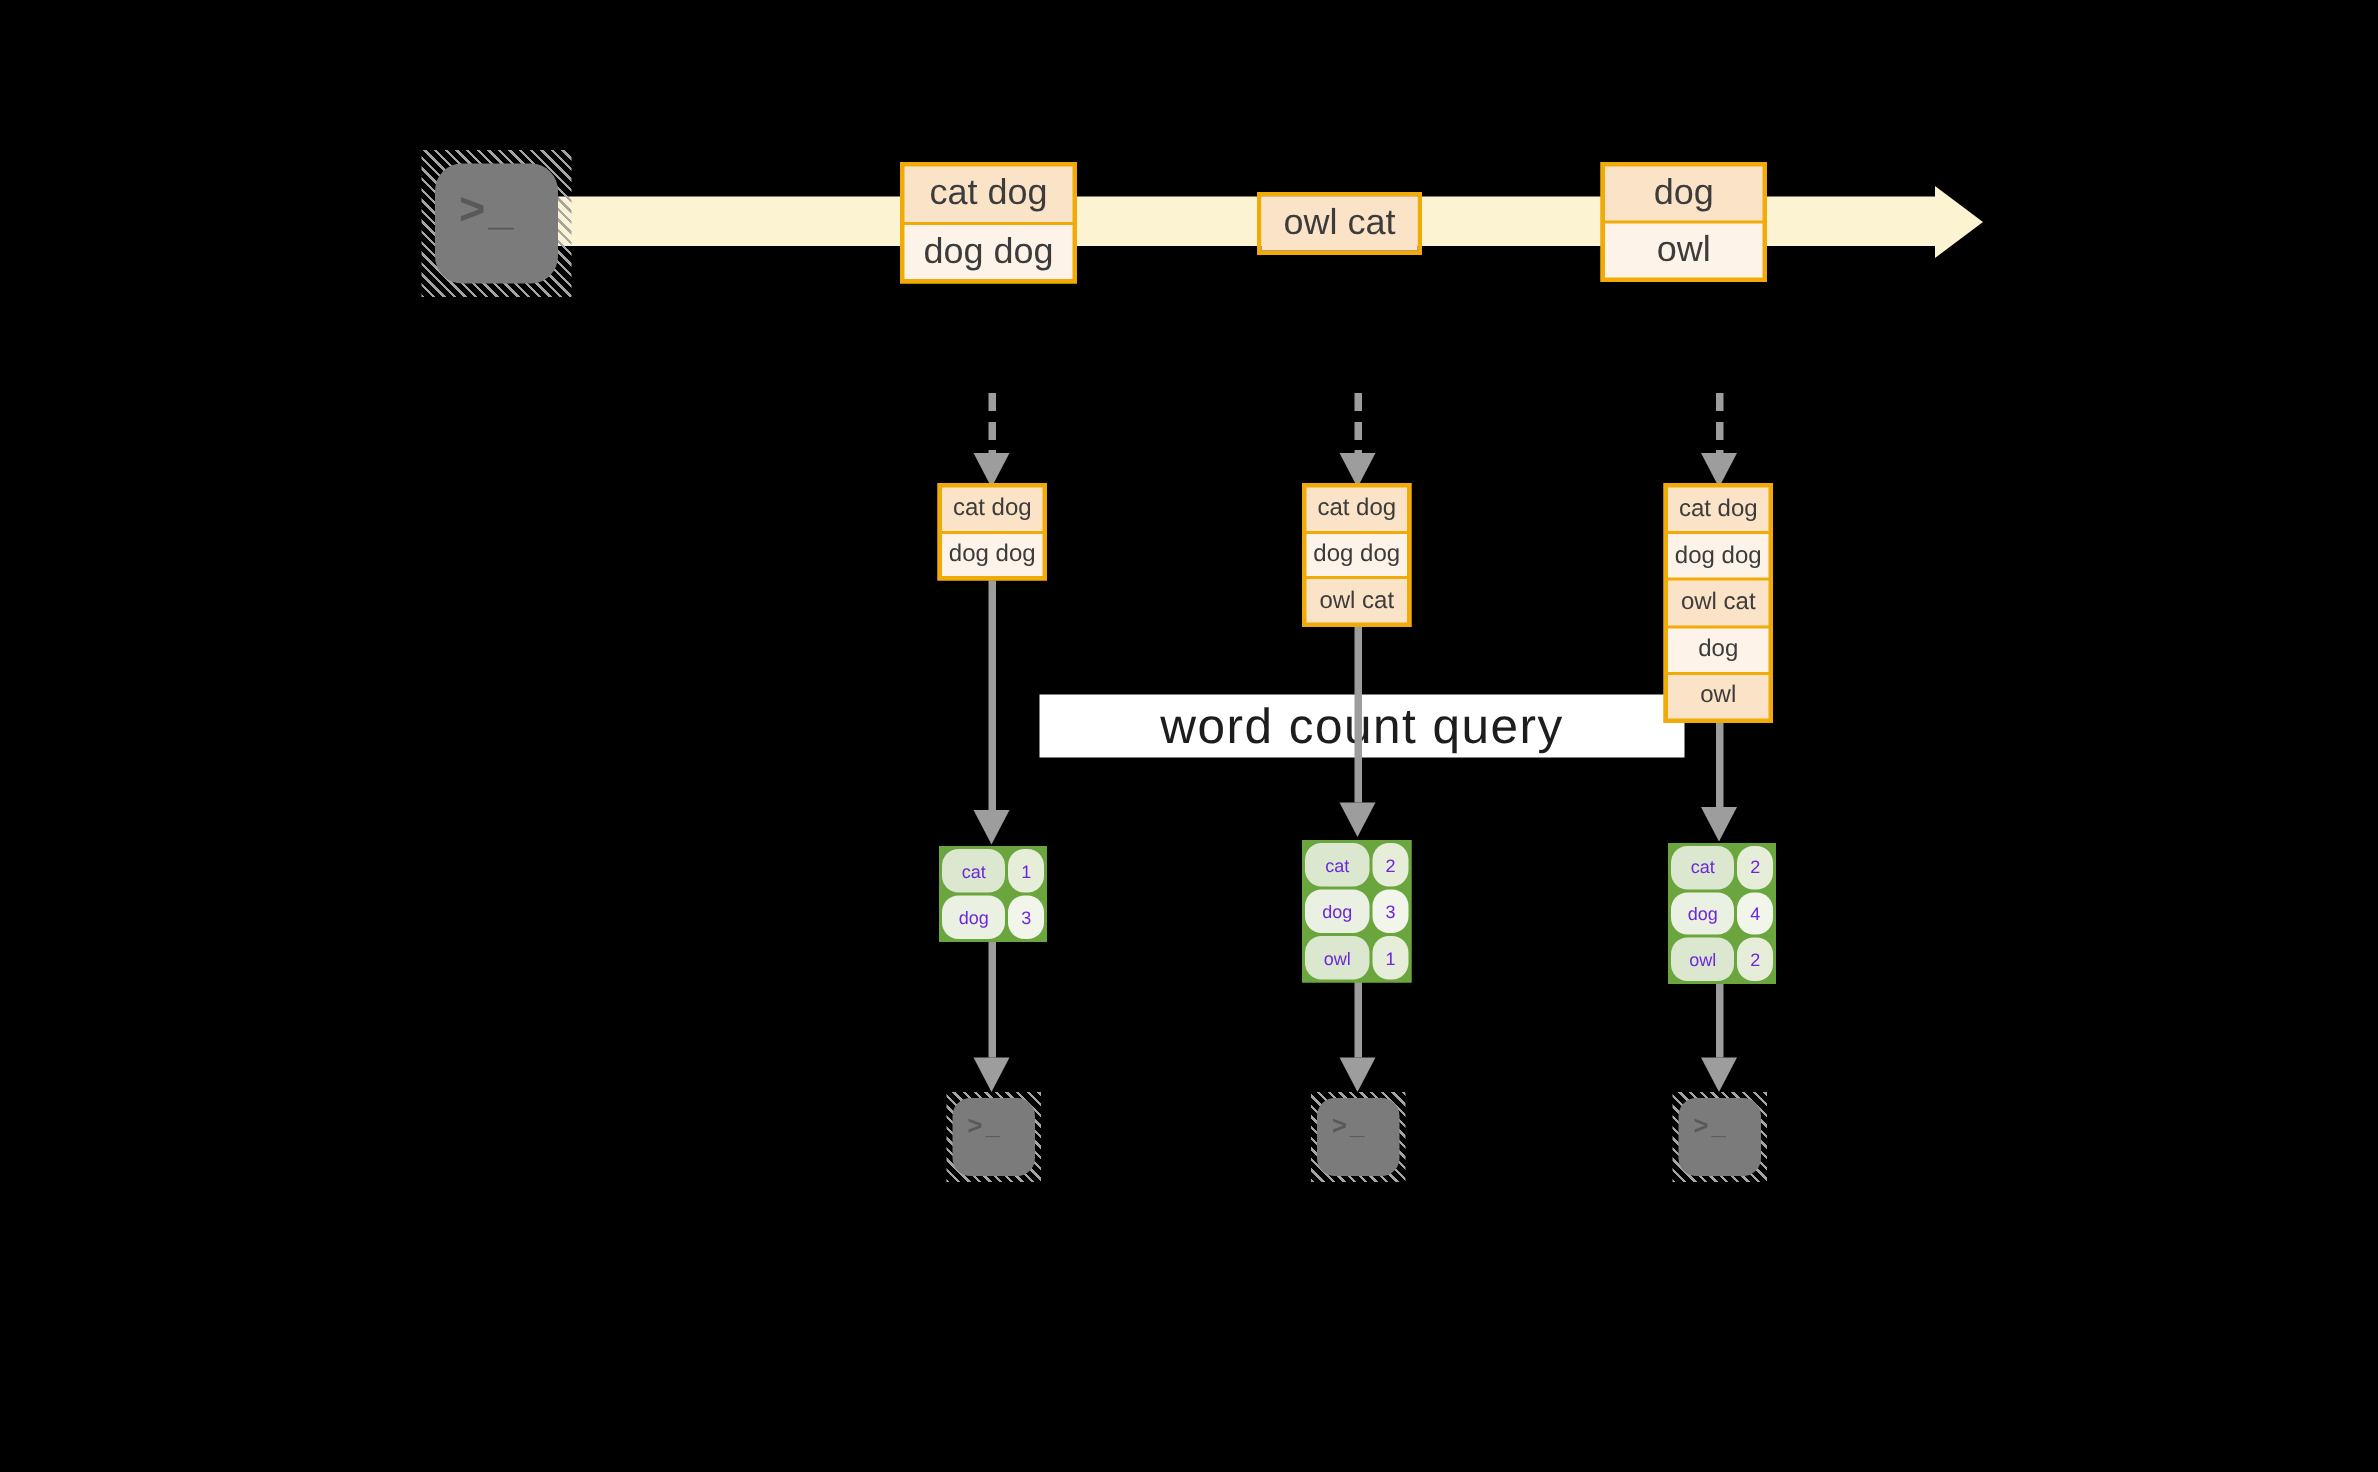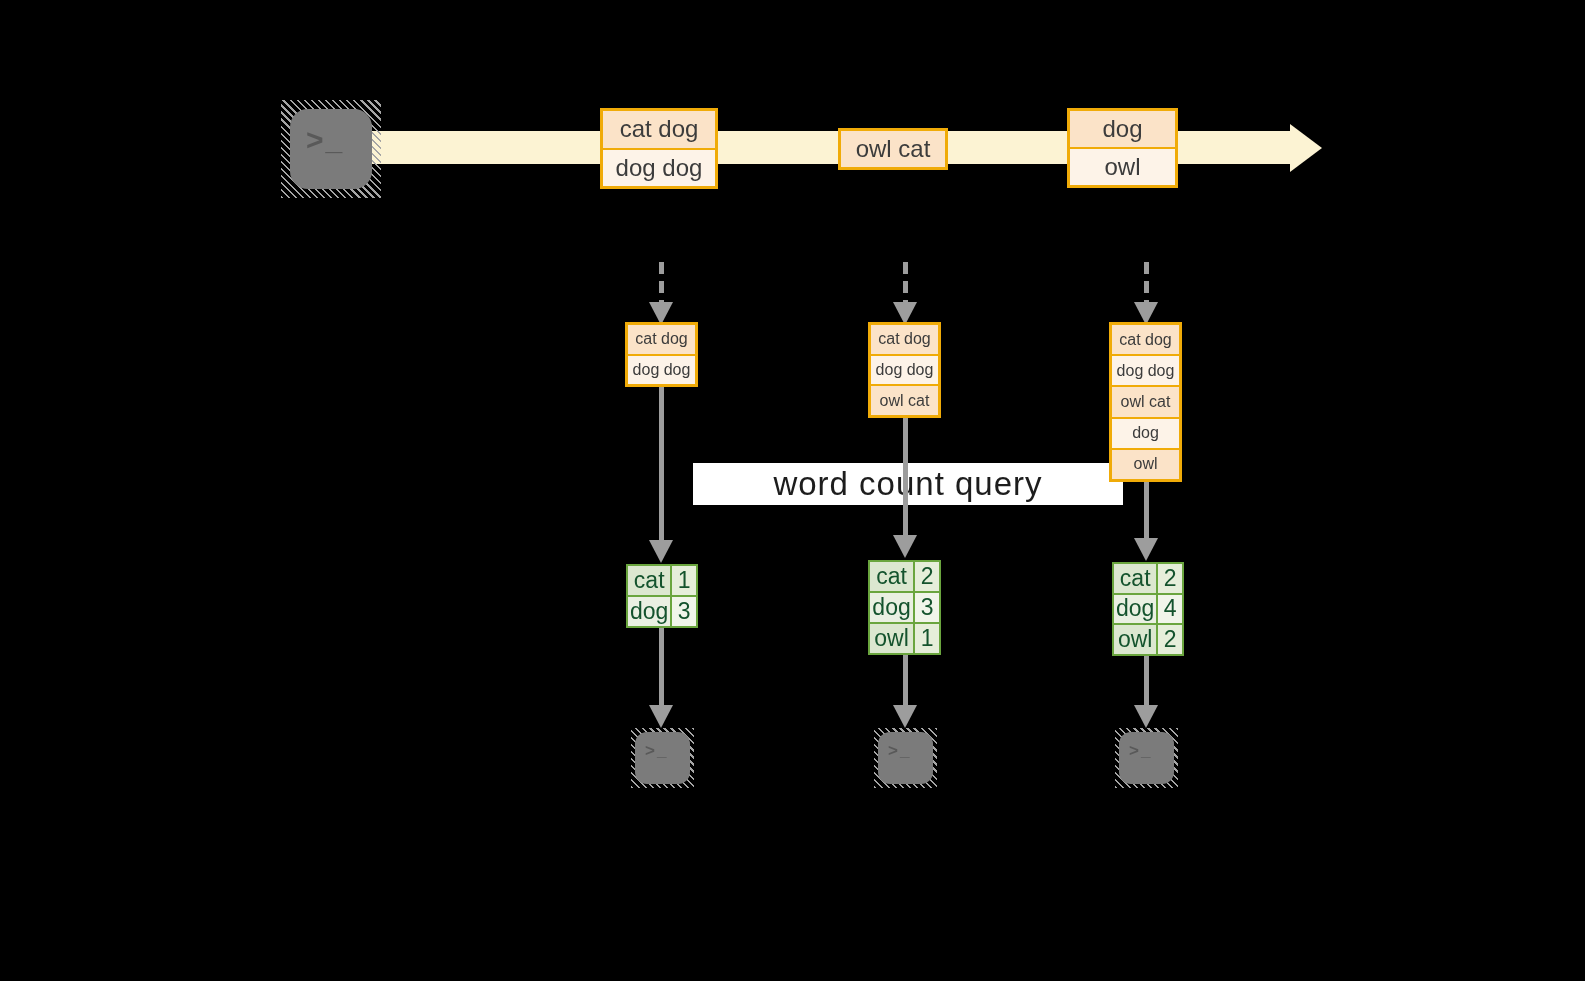--- a/index.html
+++ b/index.html
@@ -33,21 +33,21 @@
   .arrow-head { width:0; height:0; border-left:12px solid transparent; border-right:12px solid transparent;
                 border-top:23px solid #9d9d9d; }
 
   
   .qband { background:#ffffff; display:flex; align-items:center; justify-content:center; }
   .qband span { font-size:33px; color:#1d1d1d; letter-spacing:1px; }
 
   
   .gtable { border:2px solid #6aa53e; background:#6aa53e; box-sizing:border-box;
             display:grid; grid-template-columns:1.8fr 1fr; gap:2px; }
-  .gtable .gcell { display:flex; align-items:center; justify-content:center; font-size:23px; color:#14532d; }
+  .gtable .gcell { display:flex; align-items:center; justify-content:center; font-size:12px; color:#6d28d9;border-radius:11px; }
   .gw-odd  { background:#dce7d0; }
   .gc-odd  { background:#e6eeda; }
   .gw-even { background:#eaf0e2; }
   .gc-even { background:#f1f5ea; }
 </style>
 </head>
 <body>
 
 <div class="canvas">
 

